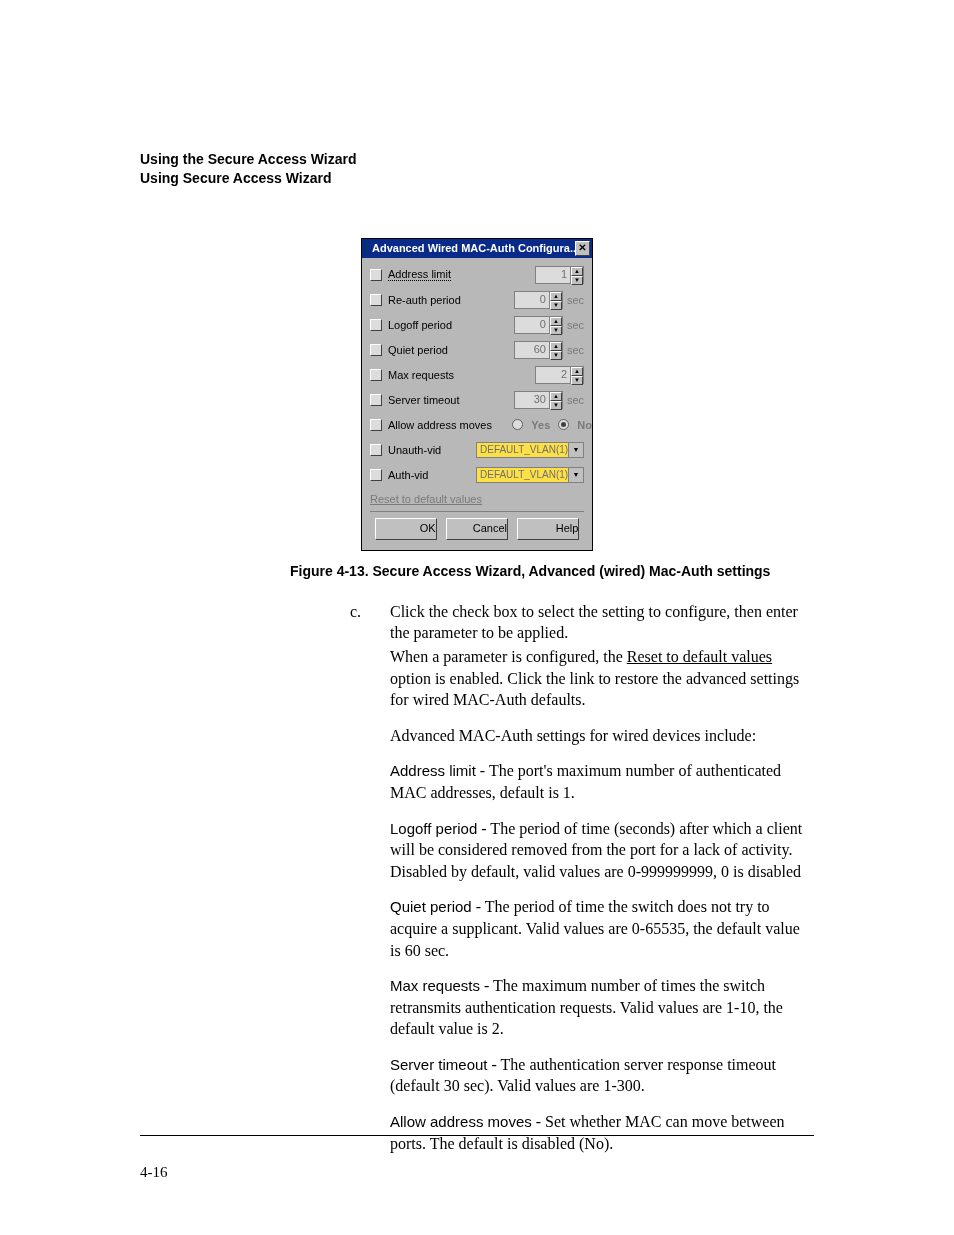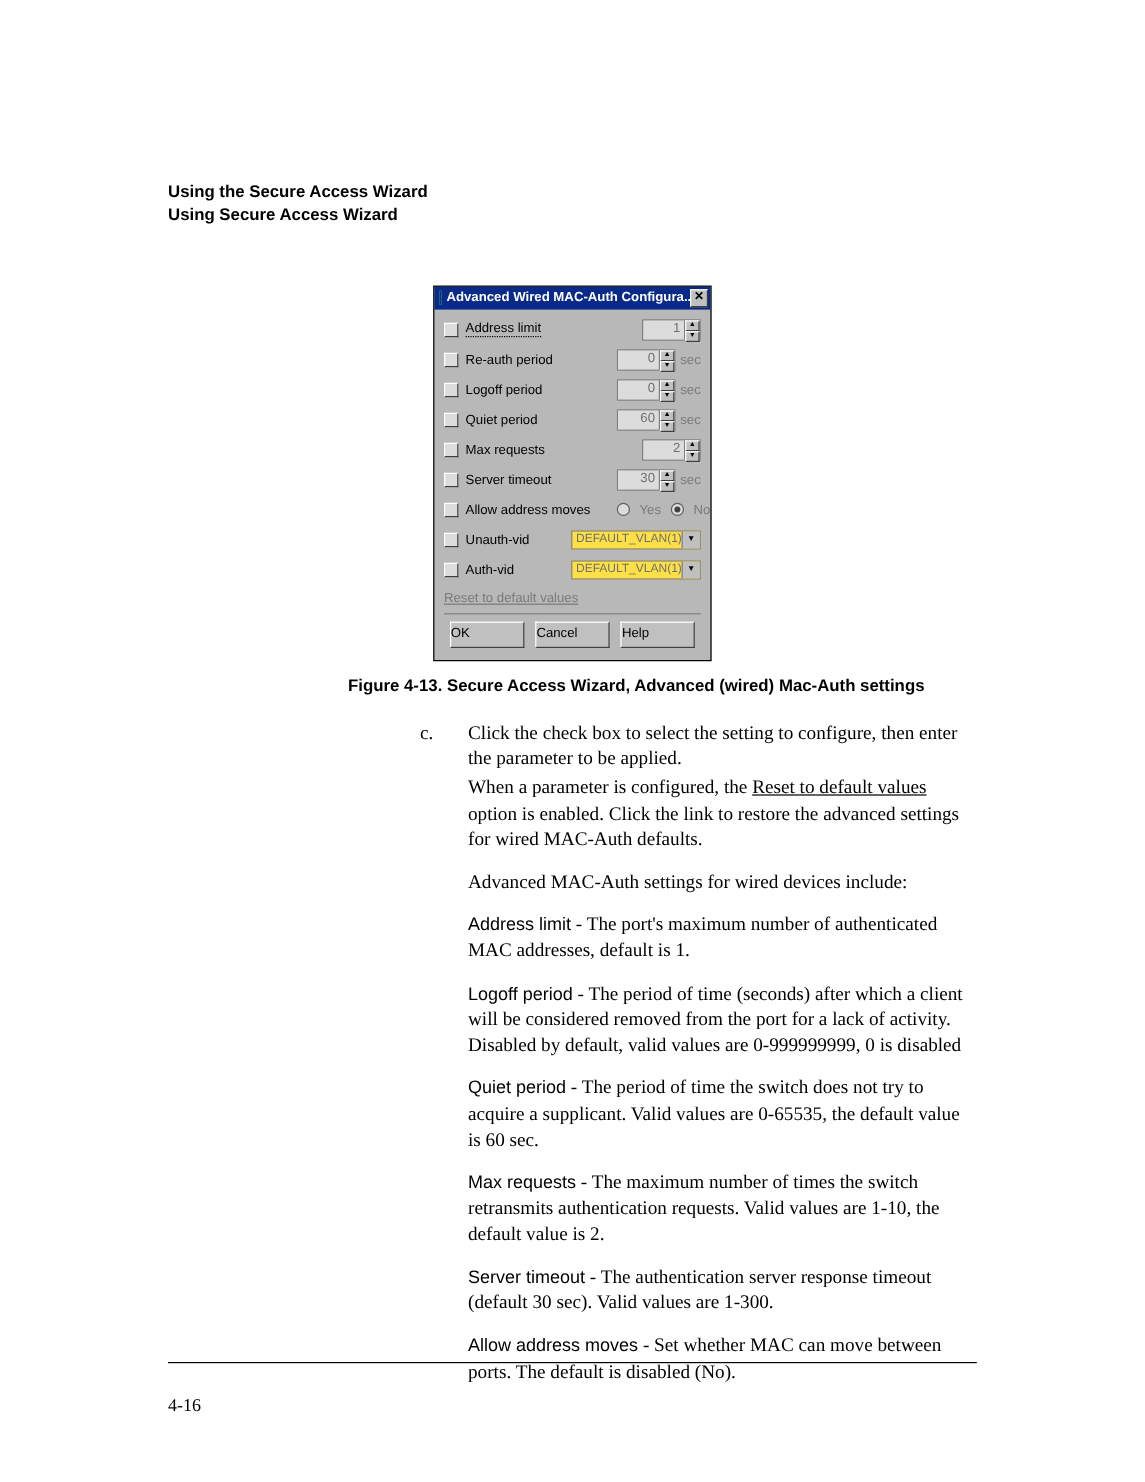--- a/index.html
+++ b/index.html
@@ -176,21 +176,21 @@
     display:flex;
     justify-content: space-around;
   }
   .winbtn {
     width: 60px; height:20px;
     background:#c0c0c0;
     border:1px solid #fff;
     border-right-color:#404040;
     border-bottom-color:#404040;
     font-size:11px;
-    text-align:left;
+    text-align:right;
     line-height:18px;
   }
 
   .figure-caption {
     font-family: Arial, Helvetica, sans-serif;
     font-weight: 700;
     font-size: 14px;
     margin: 10px 0 22px 150px;
   }
 
@@ -345,21 +345,21 @@
             </span>
             <span class="dimtext">sec</span>
           </span>
         </div>
 
         <div class="row">
           <span class="left-cell">
             <span class="cb"></span>
             <span>Allow address moves</span>
           </span>
-          <span class="right-cell" style="gap:8px;">
+          <span class="right-cell" style="gap:8px;font-weight:bold;">
             <span class="radio"></span>
             <span class="dimtext">Yes</span>
             <span class="radio sel"></span>
             <span class="dimtext">No</span>
           </span>
         </div>
 
         <div class="row">
           <span class="left-cell">
             <span class="cb"></span>

